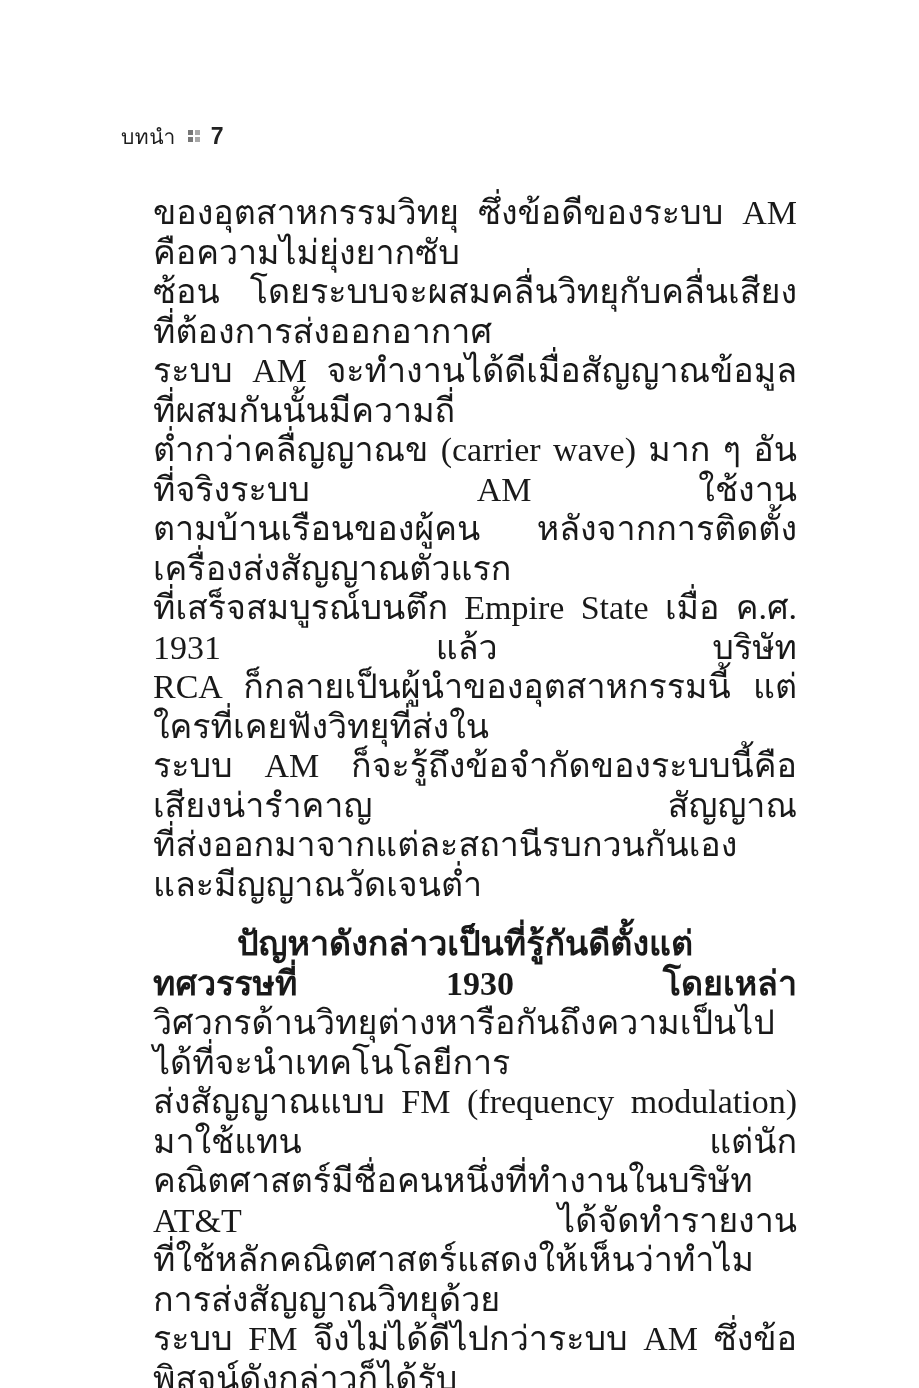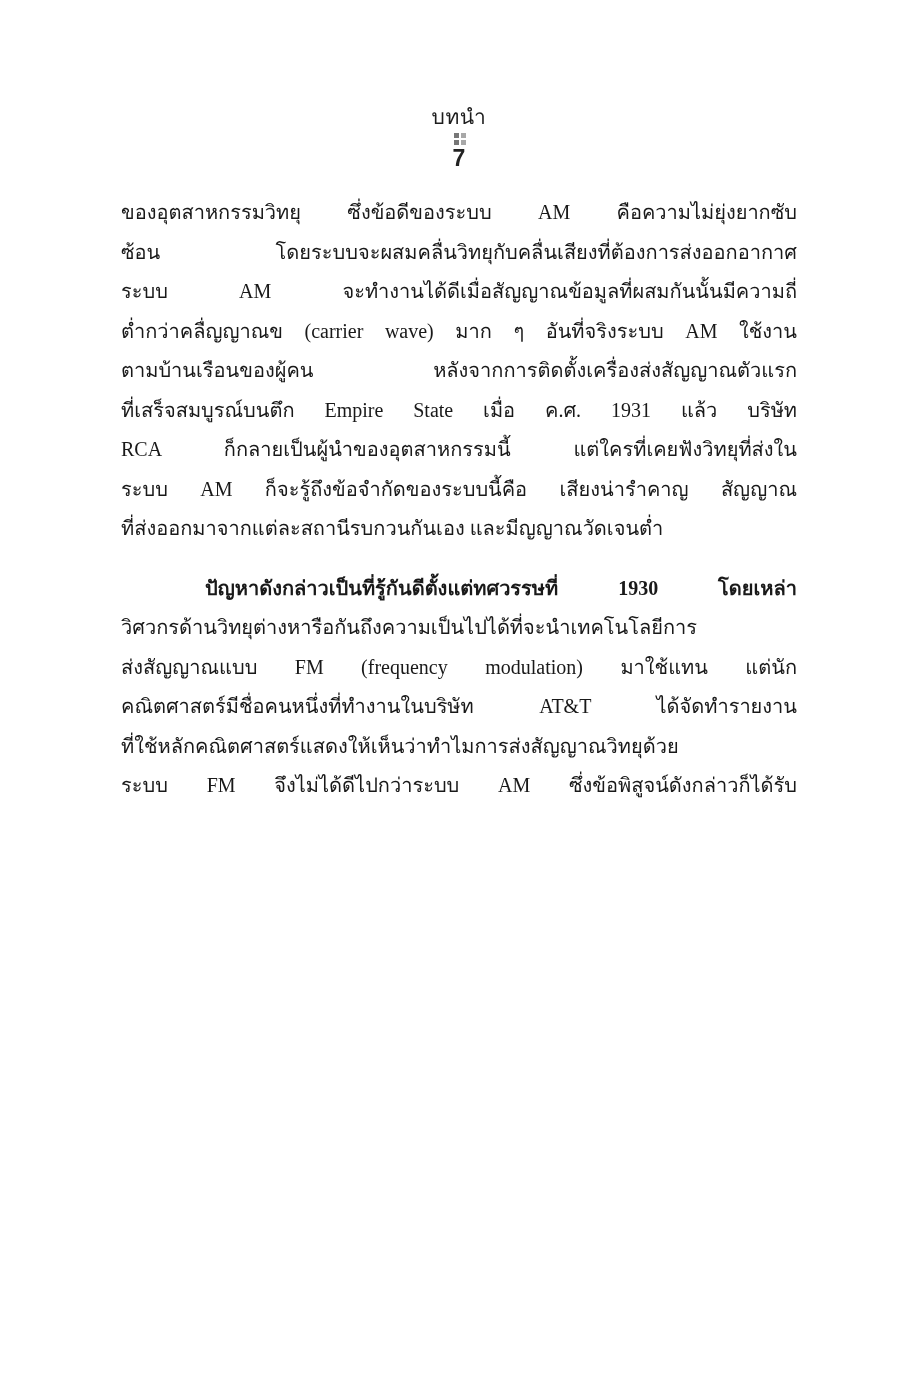--- a/index.html
+++ b/index.html
@@ -18,25 +18,24 @@
   }
   .content-column {
     position: absolute;
     left: 121px;
     top: 0;
     width: 676px;
   }
   .running-header {
     margin-top: 120px;
     display: flex;
-    justify-content: center;
+    justify-content: flex-start;
     align-items: center;
     font-family: "Liberation Sans", "DejaVu Sans", sans-serif;
     height: 32px;
-    flex-direction: column;
   }
   .section-title {
     font-size: 21px;
     color: #1d1d1d;
     letter-spacing: 0.5px;
   }
   .sep-icon {
     display: inline-grid;
     grid-template-columns: 5px 5px;
     grid-template-rows: 5px 5px;
@@ -50,26 +49,27 @@
     font-size: 23px;
     font-weight: 600;
     color: #222222;
   }
   .text-block {
     margin-top: 41px;
   }
   .paragraph { margin: 0 0 20px 0; padding: 0; }
   .paragraph:last-child { margin-bottom: 0; }
   .text-line {
-    font-size: 20px;
+    font-size: 34px;
     line-height: 39.5px;
     white-space: normal;
     text-align: justify;
     text-align-last: justify;
     color: #191919;
+    margin-left: 32px;
   }
   .text-line.first-indent { text-indent: 84px; font-weight: bold; }
   .text-line.last-left { text-align-last: left; }
 </style>
 </head>
 <body>
 
 <div class="page">
   <div class="content-column">
 

